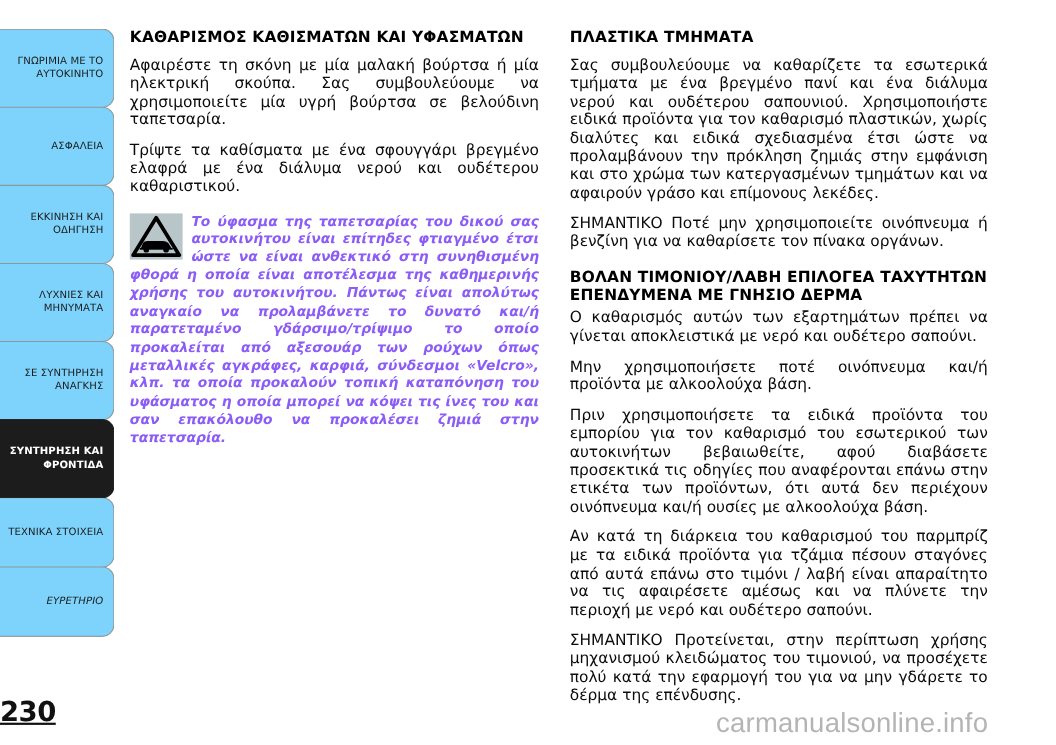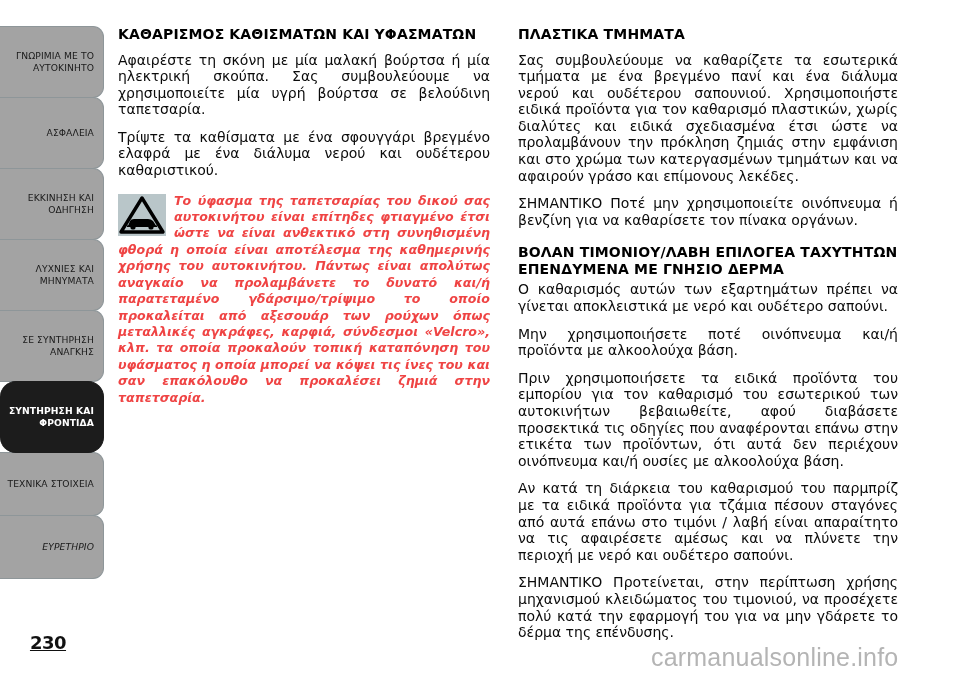--- a/index.html
+++ b/index.html
@@ -27,21 +27,21 @@
   #sidebar {
     position: absolute;
     left: 0px;
     top: 26px;
     width: 104px;
   }
   .tab {
     position: relative;
     box-sizing: border-box;
     width: 104px;
-    background: #a3a3a3;
+    background: #7dd3fc;
     border: 1px solid #8e9699;
     border-left: none;
     border-top-right-radius: 11px;
     border-bottom-right-radius: 11px;
     margin-bottom: -1px;
     display: flex;
     align-items: center;
     justify-content: flex-end;
     padding: 4px 9px 4px 6px;
   }
@@ -50,34 +50,33 @@
     line-height: 12.5px;
     text-align: right;
     letter-spacing: 0.1px;
     color: #1a1a1a;
     white-space: pre-line;
   }
   .tab.active {
     background: #1c1c1c;
     border-color: #1c1c1c;
     z-index: 5;
-    border-radius: 16px;
   }
   .tab.active .tab-label {
     color: #ffffff;
     font-weight: bold;
   }
 
   #page-number {
     position: absolute;
     left: 0px;
     top: 632px;
     width: 96px;
-    text-align: center;
-    font-size: 18px;
+    text-align: left;
+    font-size: 25px;
     font-weight: bold;
     letter-spacing: -0.5px;
     color: #111111;
     text-decoration: underline;
   }
 
   
   .column {
     position: absolute;
     top: 26px;
@@ -106,21 +105,21 @@
   p.body:last-child { margin-bottom: 16px; }
 
   
   #warning-block {
     margin-top: 14px;
     font-size: 12.6px;
     line-height: 16.4px;
     font-style: italic;
     font-weight: bold;
     text-align: justify;
-    color: #ef4444;
+    color: #8b5cf6;
   }
   #warning-icon {
     float: left;
     width: 48px;
     height: 42px;
     margin: 1px 8px 1px 0;
     background: #b9c6c9;
     position: relative;
   }
   #warning-icon svg { display: block; }

